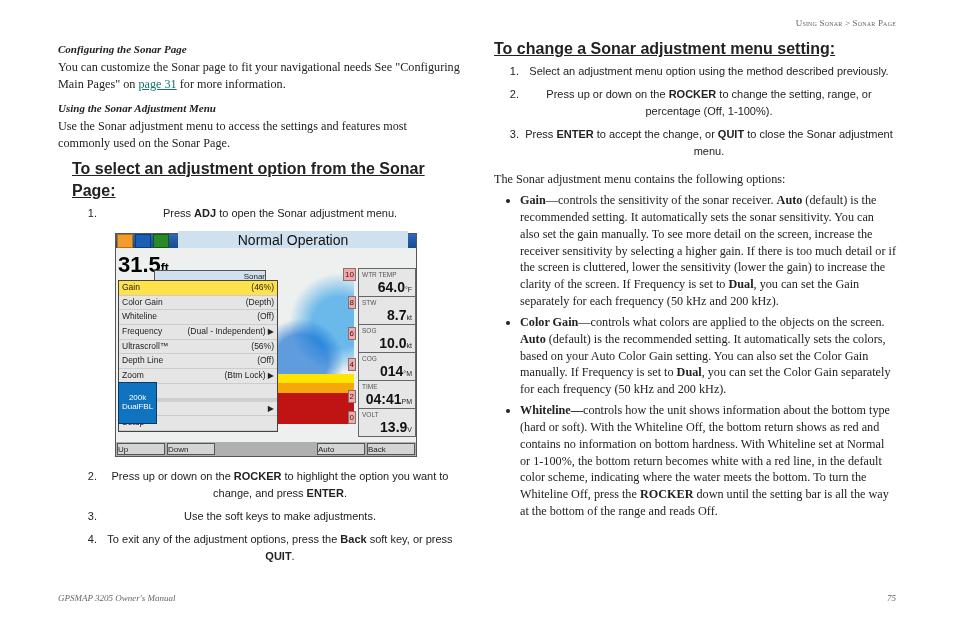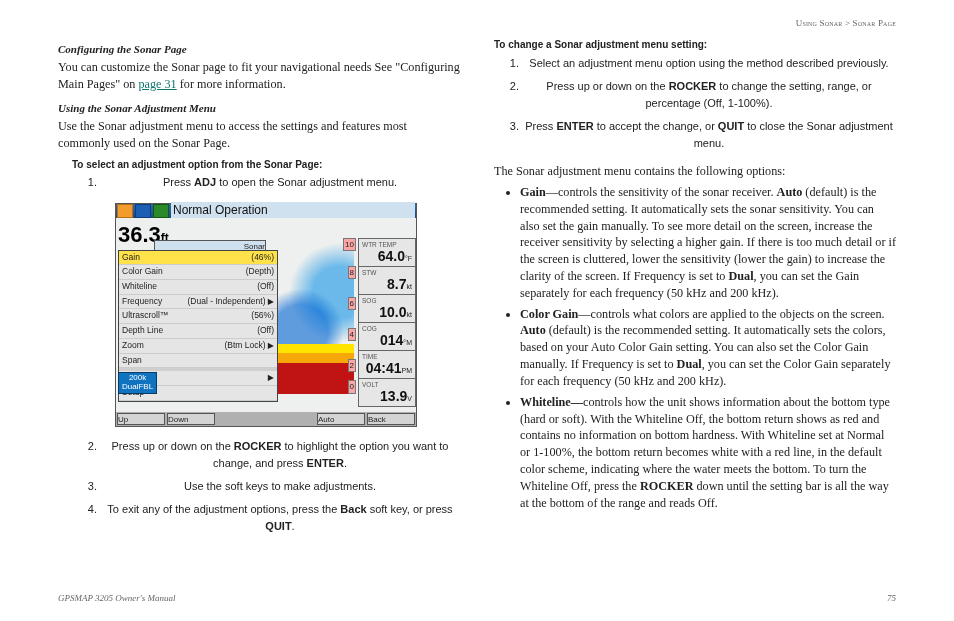--- a/index.html
+++ b/index.html
@@ -34,21 +34,22 @@
     line-height: 1.38;
   }
   .subhead {
     font-weight: bold;
     font-style: italic;
     font-size: 11px;
     margin: 4px 0 2px 0;
   }
   .bold-run {
     font-weight: bold;
-    font-size: 10px;
+    font-size: 16px;
+    text-decoration: underline;
   }
   a.link { color: #0f766e; text-decoration: underline; }
   ol.steps {
     margin: 2px 0 6px 0;
     padding-left: 28px;
     font-family: Arial, Helvetica, sans-serif;
     font-size: 11px;
     line-height: 1.55;
   }
   ol.steps li { padding: 1px 0 5px 0; text-align: center; }
@@ -81,21 +82,21 @@
   }
   .titlebar {
     display:flex; align-items:center;
     background: linear-gradient(#2d6ab8,#1a4a90);
     height:14px; font-size:9px; color:#fff;
   }
   .titlebar .icn { width:14px;height:12px;margin:0 1px; }
   .orange { background:#f39c2b;border:1px solid #b86f0e; }
   .gblue  { background:#1a5fb4;border:1px solid #0d3c78; }
   .sat    { background:#2a8a2a;border:1px solid #125a12; }
-  .titlebar span.t { flex:1; text-align:left;font-size:12px;color:#111;background:#cfe0ee; margin:1px;padding:0 2px; }
+  .titlebar span.t { flex:1; text-align:center;font-size:14px;color:#111;background:#cfe0ee; margin:8px;padding:0 2px; }
   .screen { position:relative; height:194px; background:#eef0ef;}
   .depth  { position:absolute; top:2px; left:2px; font-size:22px; font-weight:bold; color:#000; font-family:"Arial Black",Arial; }
   .scaletab { position:absolute; top:22px; left:38px; width:110px; background:#cfe0ee;border:1px solid #555;font-size:8px;text-align:right; }
   .menu {
     position:absolute; top:32px; left:2px;
     width:158px;
     background:#e5e5e5; border:1px solid #444;
     font-size:8.5px;
   }
   .menu .row { display:flex; justify-content:space-between; padding:1px 3px; border-bottom:1px solid #ccc;}
@@ -114,21 +115,21 @@
   .ruler div { position:absolute; right:0; background:#fca5a5;border:1px solid #777;padding:0 1px;}
   .side {
     position:absolute; top:20px; right:0; width:58px; bottom:18px;
     display:flex; flex-direction:column; font-size:8px;
   }
   .side .box { border:1px solid #666; border-top:0; padding:2px 3px 1px; background:#e6e6e6; text-align:right;}
   .side .box:first-child { border-top:1px solid #666;}
   .side .lab { font-size:6.5px; color:#555; text-align:left;}
   .side .val { font-size:14px; font-weight:bold; color:#111; font-family:"Arial Black",Arial; line-height:1;}
   .side .unit{ font-size:7px; vertical-align:baseline;}
-  .freq { position:absolute; bottom:18px; left:2px; background:#1073c0;color:#fff;font-size:8px;padding:1px 3px;border:1px solid #0a3a63; line-height:1.1;}
+  .freq { position:absolute; bottom:18px; left:2px; background:#1073c0;color:#fff;font-size:8px;padding:11px 3px;border:1px solid #0a3a63; line-height:1.1;}
   .softkeys { display:flex; height:14px; background:#b0b0b0; }
   .softkeys div { flex:1; border:1px solid #555; margin:1px; font-size:8px; text-align:left; background:#d4d4d4;}
   .softkeys .blank { background:#b0b0b0; border-color:#b0b0b0;}
 </style>
 </head>
 <body>
 
 <div class="page">
   <div class="breadcrumb">
     <span>Using Sonar</span><span> &gt; </span><span>Sonar Page</span>
@@ -153,21 +154,21 @@
 
         <div class="sonar-wrap">
           <div class="sonar">
             <div class="titlebar">
               <div class="icn orange"></div>
               <div class="icn gblue"></div>
               <div class="icn sat"></div>
               <span class="t">Normal Operation</span>
             </div>
             <div class="screen">
-              <div class="depth"><span>36.3</span><span style="font-size:12px">ft</span></div>
+              <div class="depth"><span>31.5</span><span style="font-size:12px">ft</span></div>
               <div class="scaletab">Sonar</div>
               <div class="menu" id="menu">
                   <div class="row sel">
                     <span>Gain</span>
                     <span>(46%)</span>
                   </div>
                   <div class="row">
                     <span>Color Gain</span>
                     <span>(Depth)</span>
                   </div>

